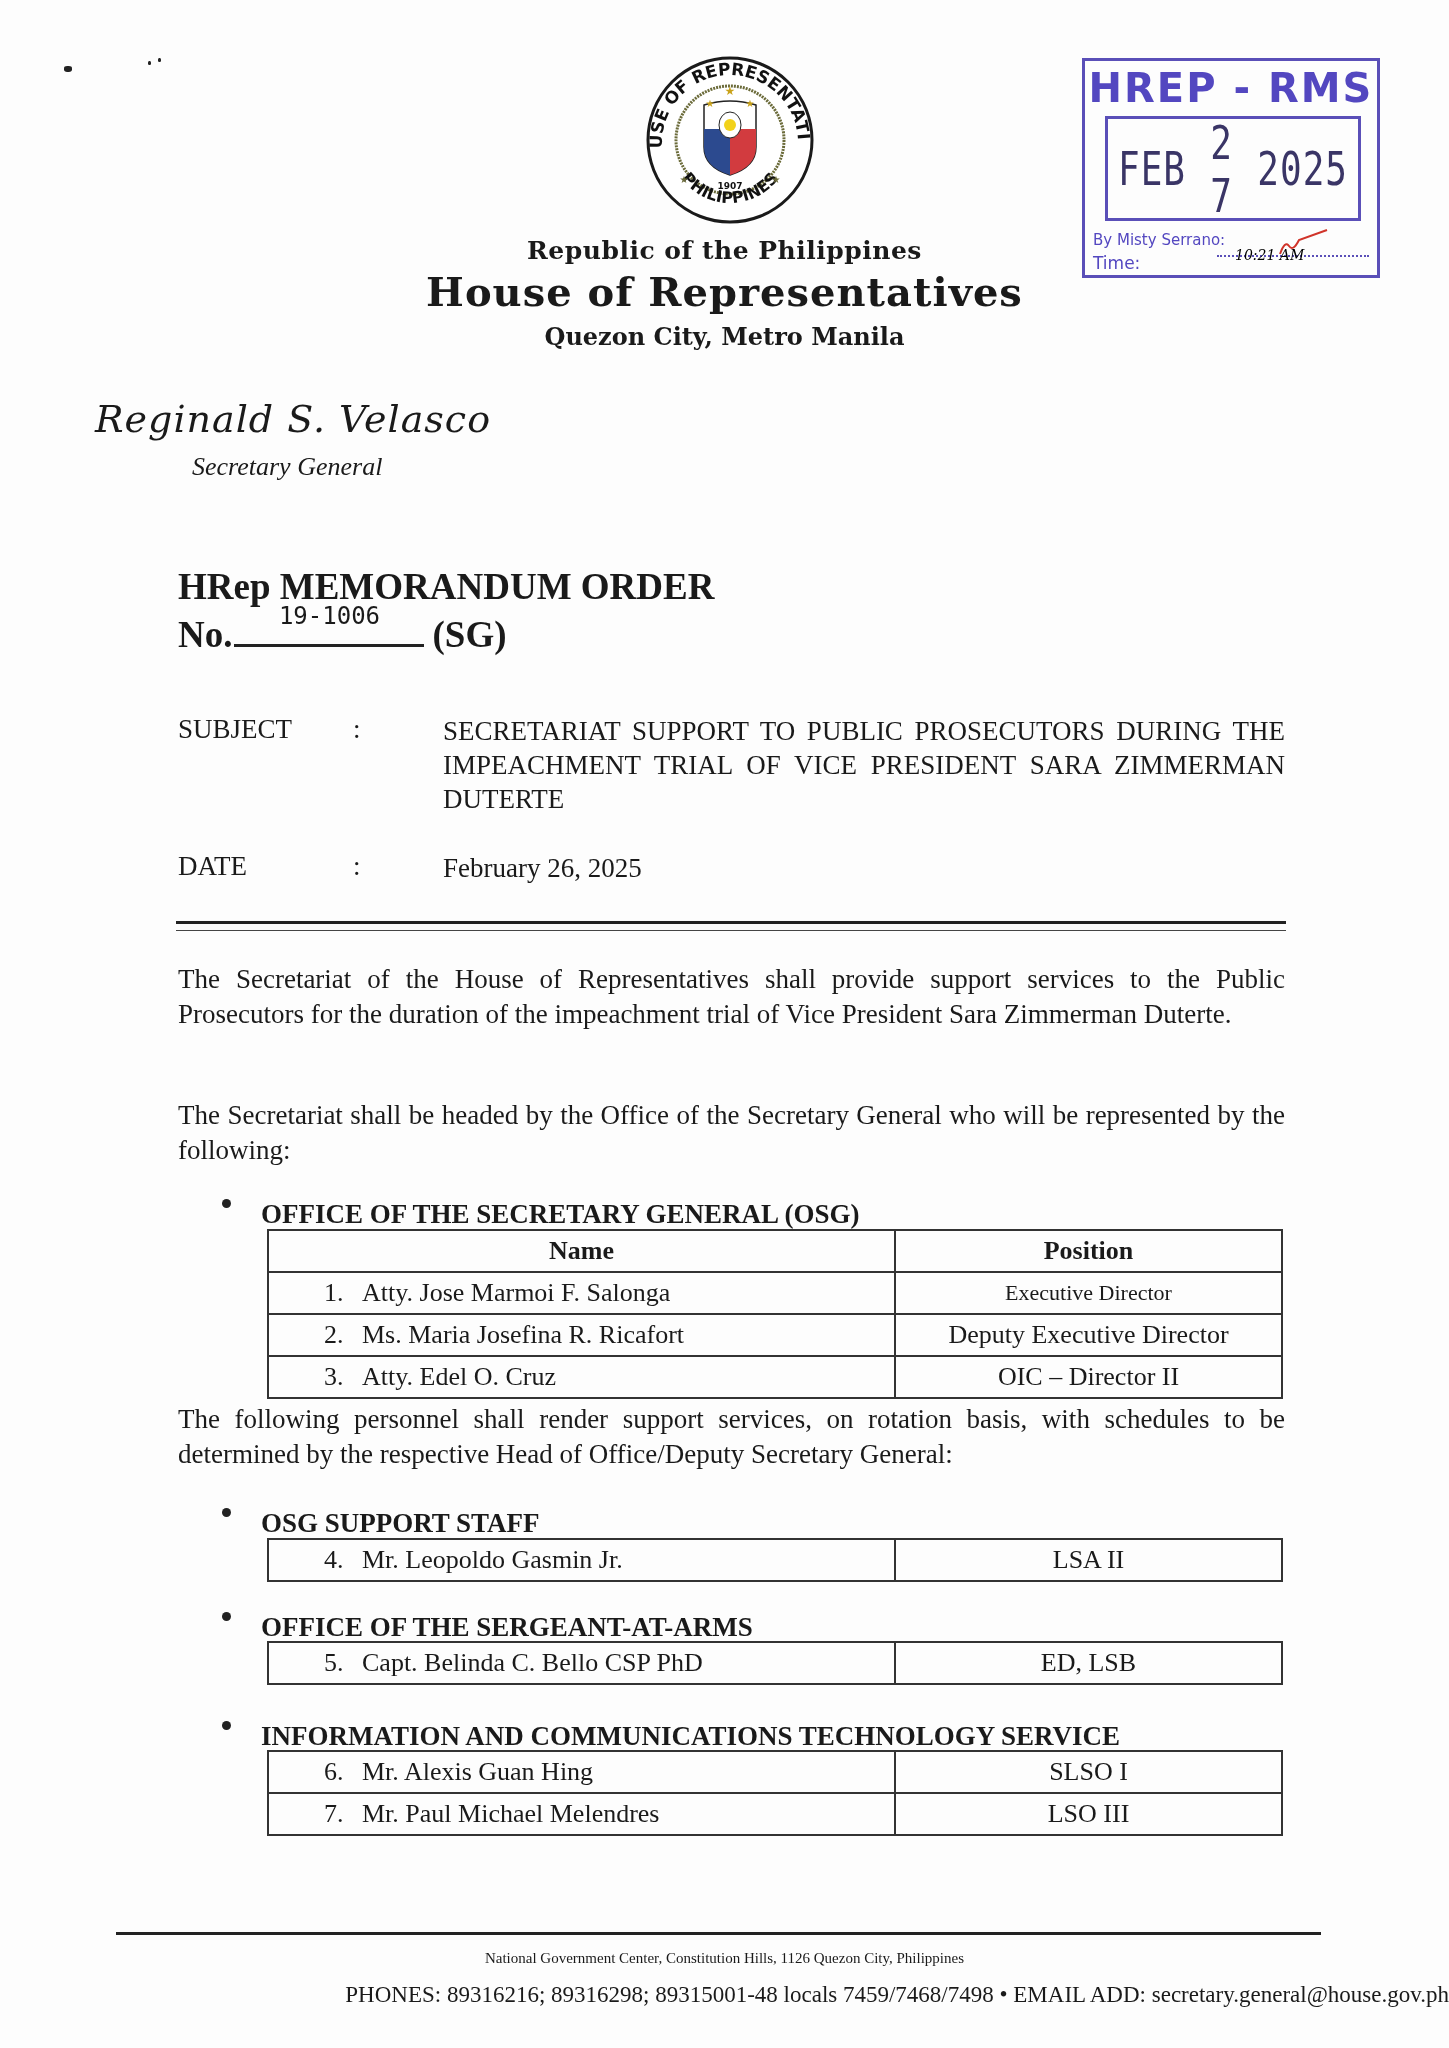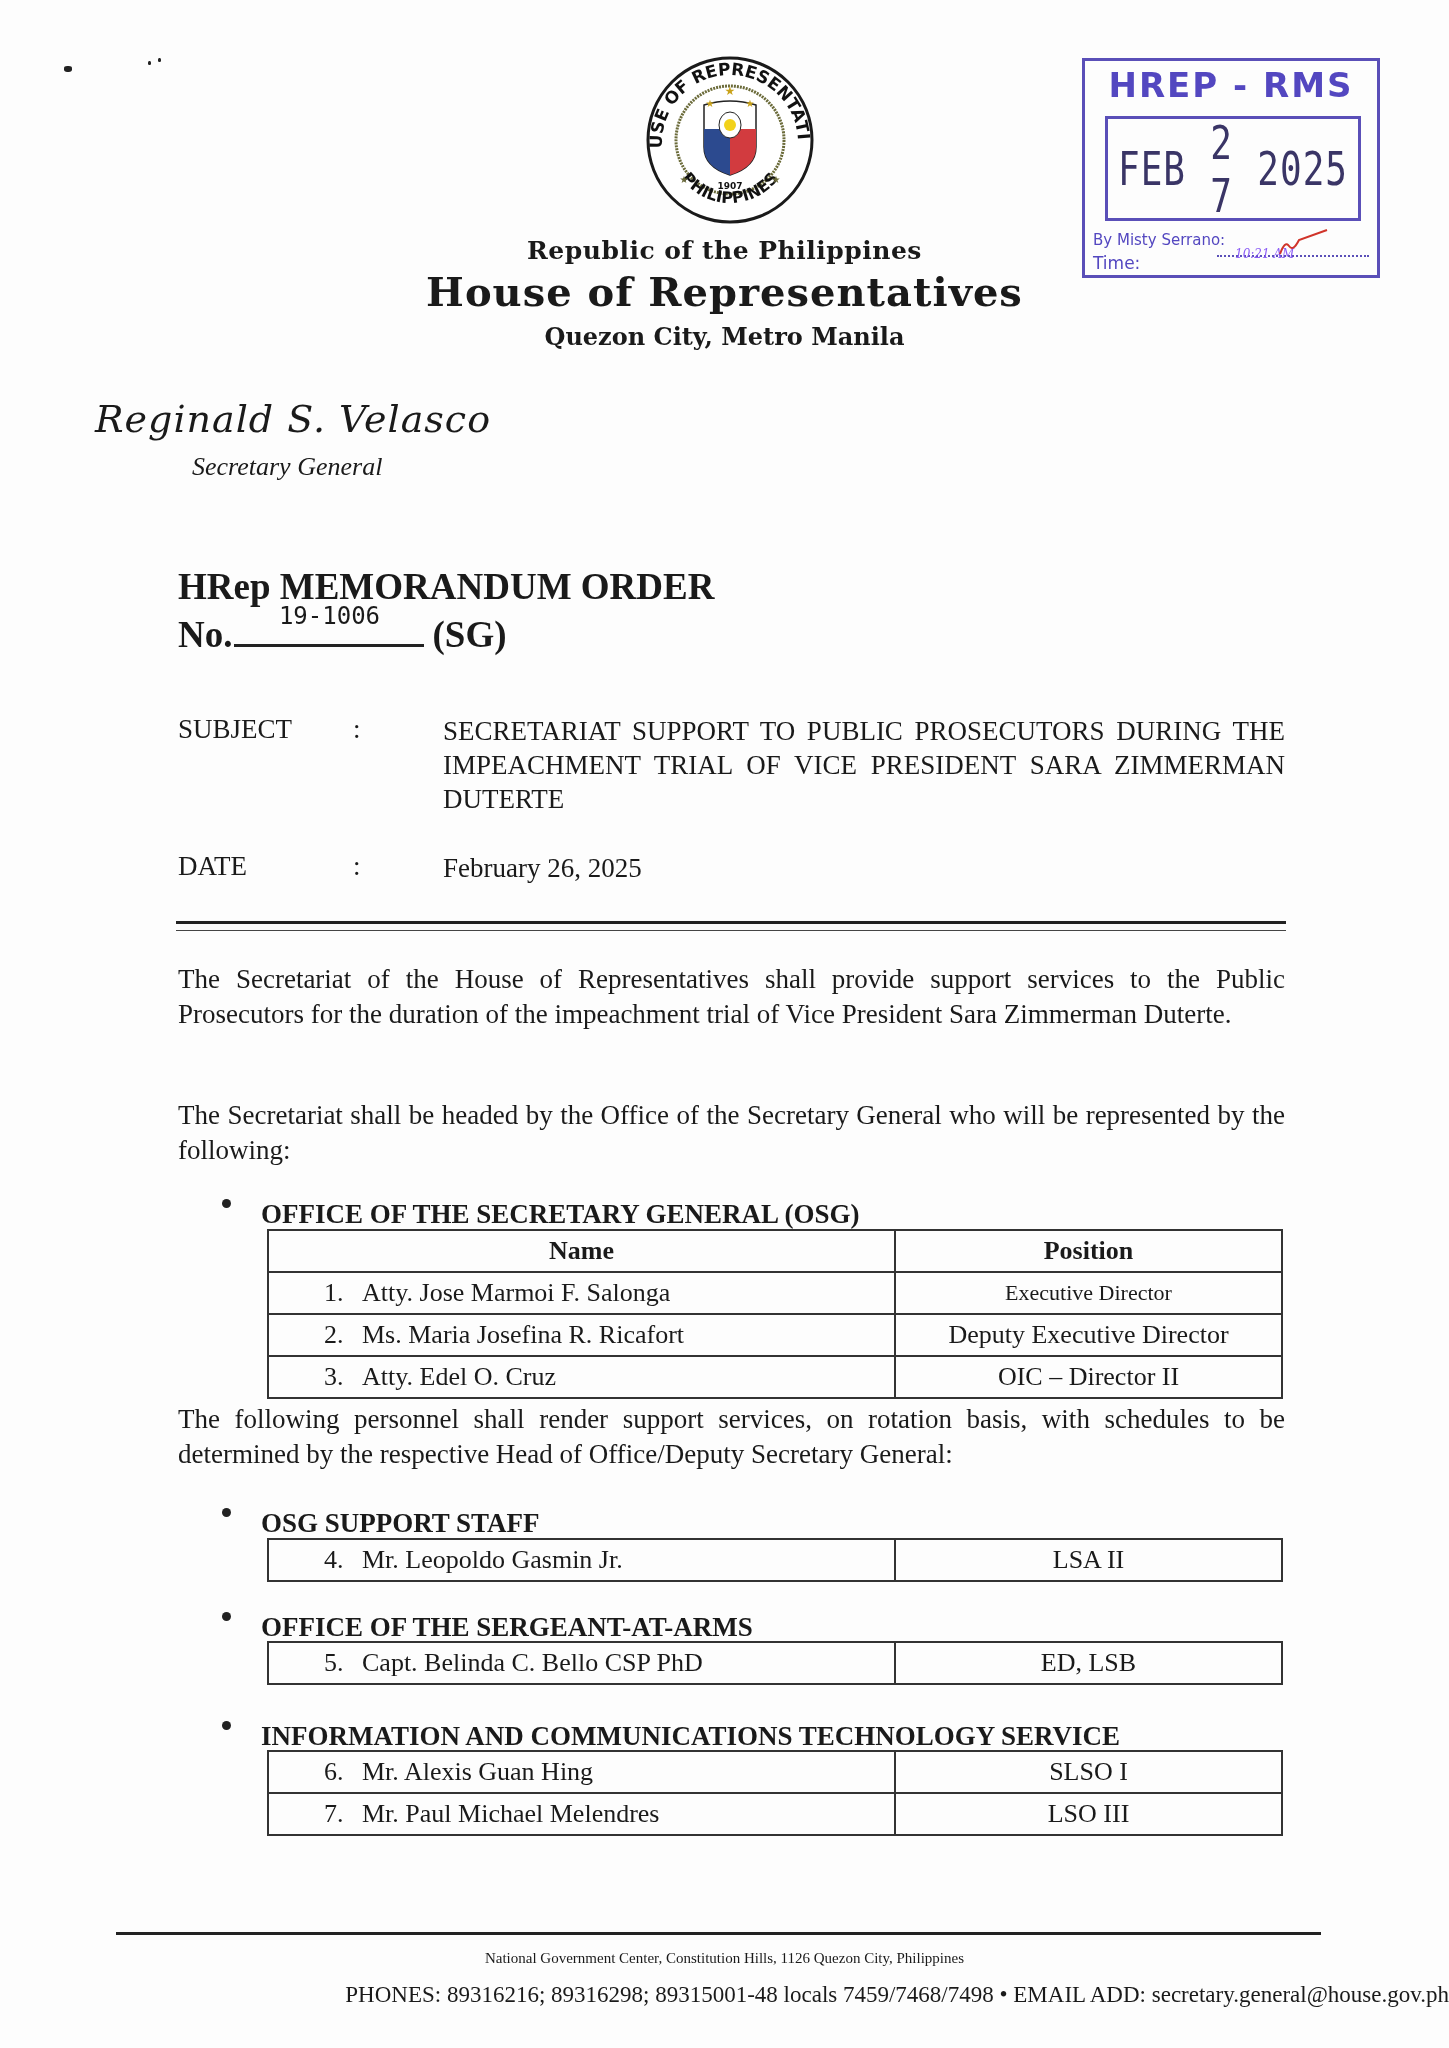--- a/index.html
+++ b/index.html
@@ -18,37 +18,37 @@
     #seal { left: 640px; top: 55px; width: 180px; height: 170px; }
 
     
     #stamp {
       left: 1082px; top: 58px; width: 298px; height: 220px;
       border: 3px solid #5a4fb8; box-sizing: border-box; color: #4a3fb0;
       font-family: "DejaVu Sans", "Liberation Sans", sans-serif;
     }
     #stamp .stamp-title {
       position: absolute; left: 0; right: 0; top: 4px; text-align: center;
-      font-size: 34px; font-weight: bold; letter-spacing: 2px; color: #5347c0;
+      font-size: 40px; font-weight: bold; letter-spacing: 2px; color: #5347c0;
     }
     #stamp .date-box {
       position: absolute; left: 20px; top: 55px; width: 256px; height: 105px;
       border: 3px solid #5a4fb8; box-sizing: border-box;
       display: flex; align-items: center; justify-content: center;
       font-family: "DejaVu Sans Mono", "Liberation Mono", monospace;
       color: #3a3566; font-size: 36px; letter-spacing: 1px; text-align: center;
     }
     #stamp .date-box span { margin: 0 10px; transform: scaleY(1.3); display: inline-block; }
     #stamp .by-line { position: absolute; left: 8px; top: 170px; font-size: 15px; color: #5347c0; }
     #stamp .time-line { position: absolute; left: 8px; top: 192px; font-size: 17px; color: #5347c0; }
     #stamp .sig-line { position: absolute; left: 132px; right: 8px; top: 194px; border-bottom: 2px dotted #5a4fb8; }
     #stamp .time-line2 { position: absolute; left: 132px; right: 8px; top: 215px; border-bottom: 2px dotted #5a4fb8; }
     #stamp .hand-time {
-      position: absolute; left: 150px; top: 186px; color: #8b5cf6;
-      font-family: "DejaVu Serif", serif; font-style: italic; font-size: 12px;
+      position: absolute; left: 150px; top: 186px; color: #000000;
+      font-family: "DejaVu Serif", serif; font-style: italic; font-size: 14px;
     }
     #stamp svg.scribble { position: absolute; left: 190px; top: 165px; }
 
     
     .lh { position: absolute; left: 0; width: 1449px; text-align: center; font-family: "DejaVu Serif", serif; }
     #lh-republic { top: 236px; font-size: 25px; font-weight: bold; letter-spacing: 0.5px; }
     #lh-house { top: 268px; font-size: 40px; font-weight: bold; letter-spacing: 1px; }
     #lh-city { top: 322px; font-size: 24px; font-weight: bold; }
 
     

